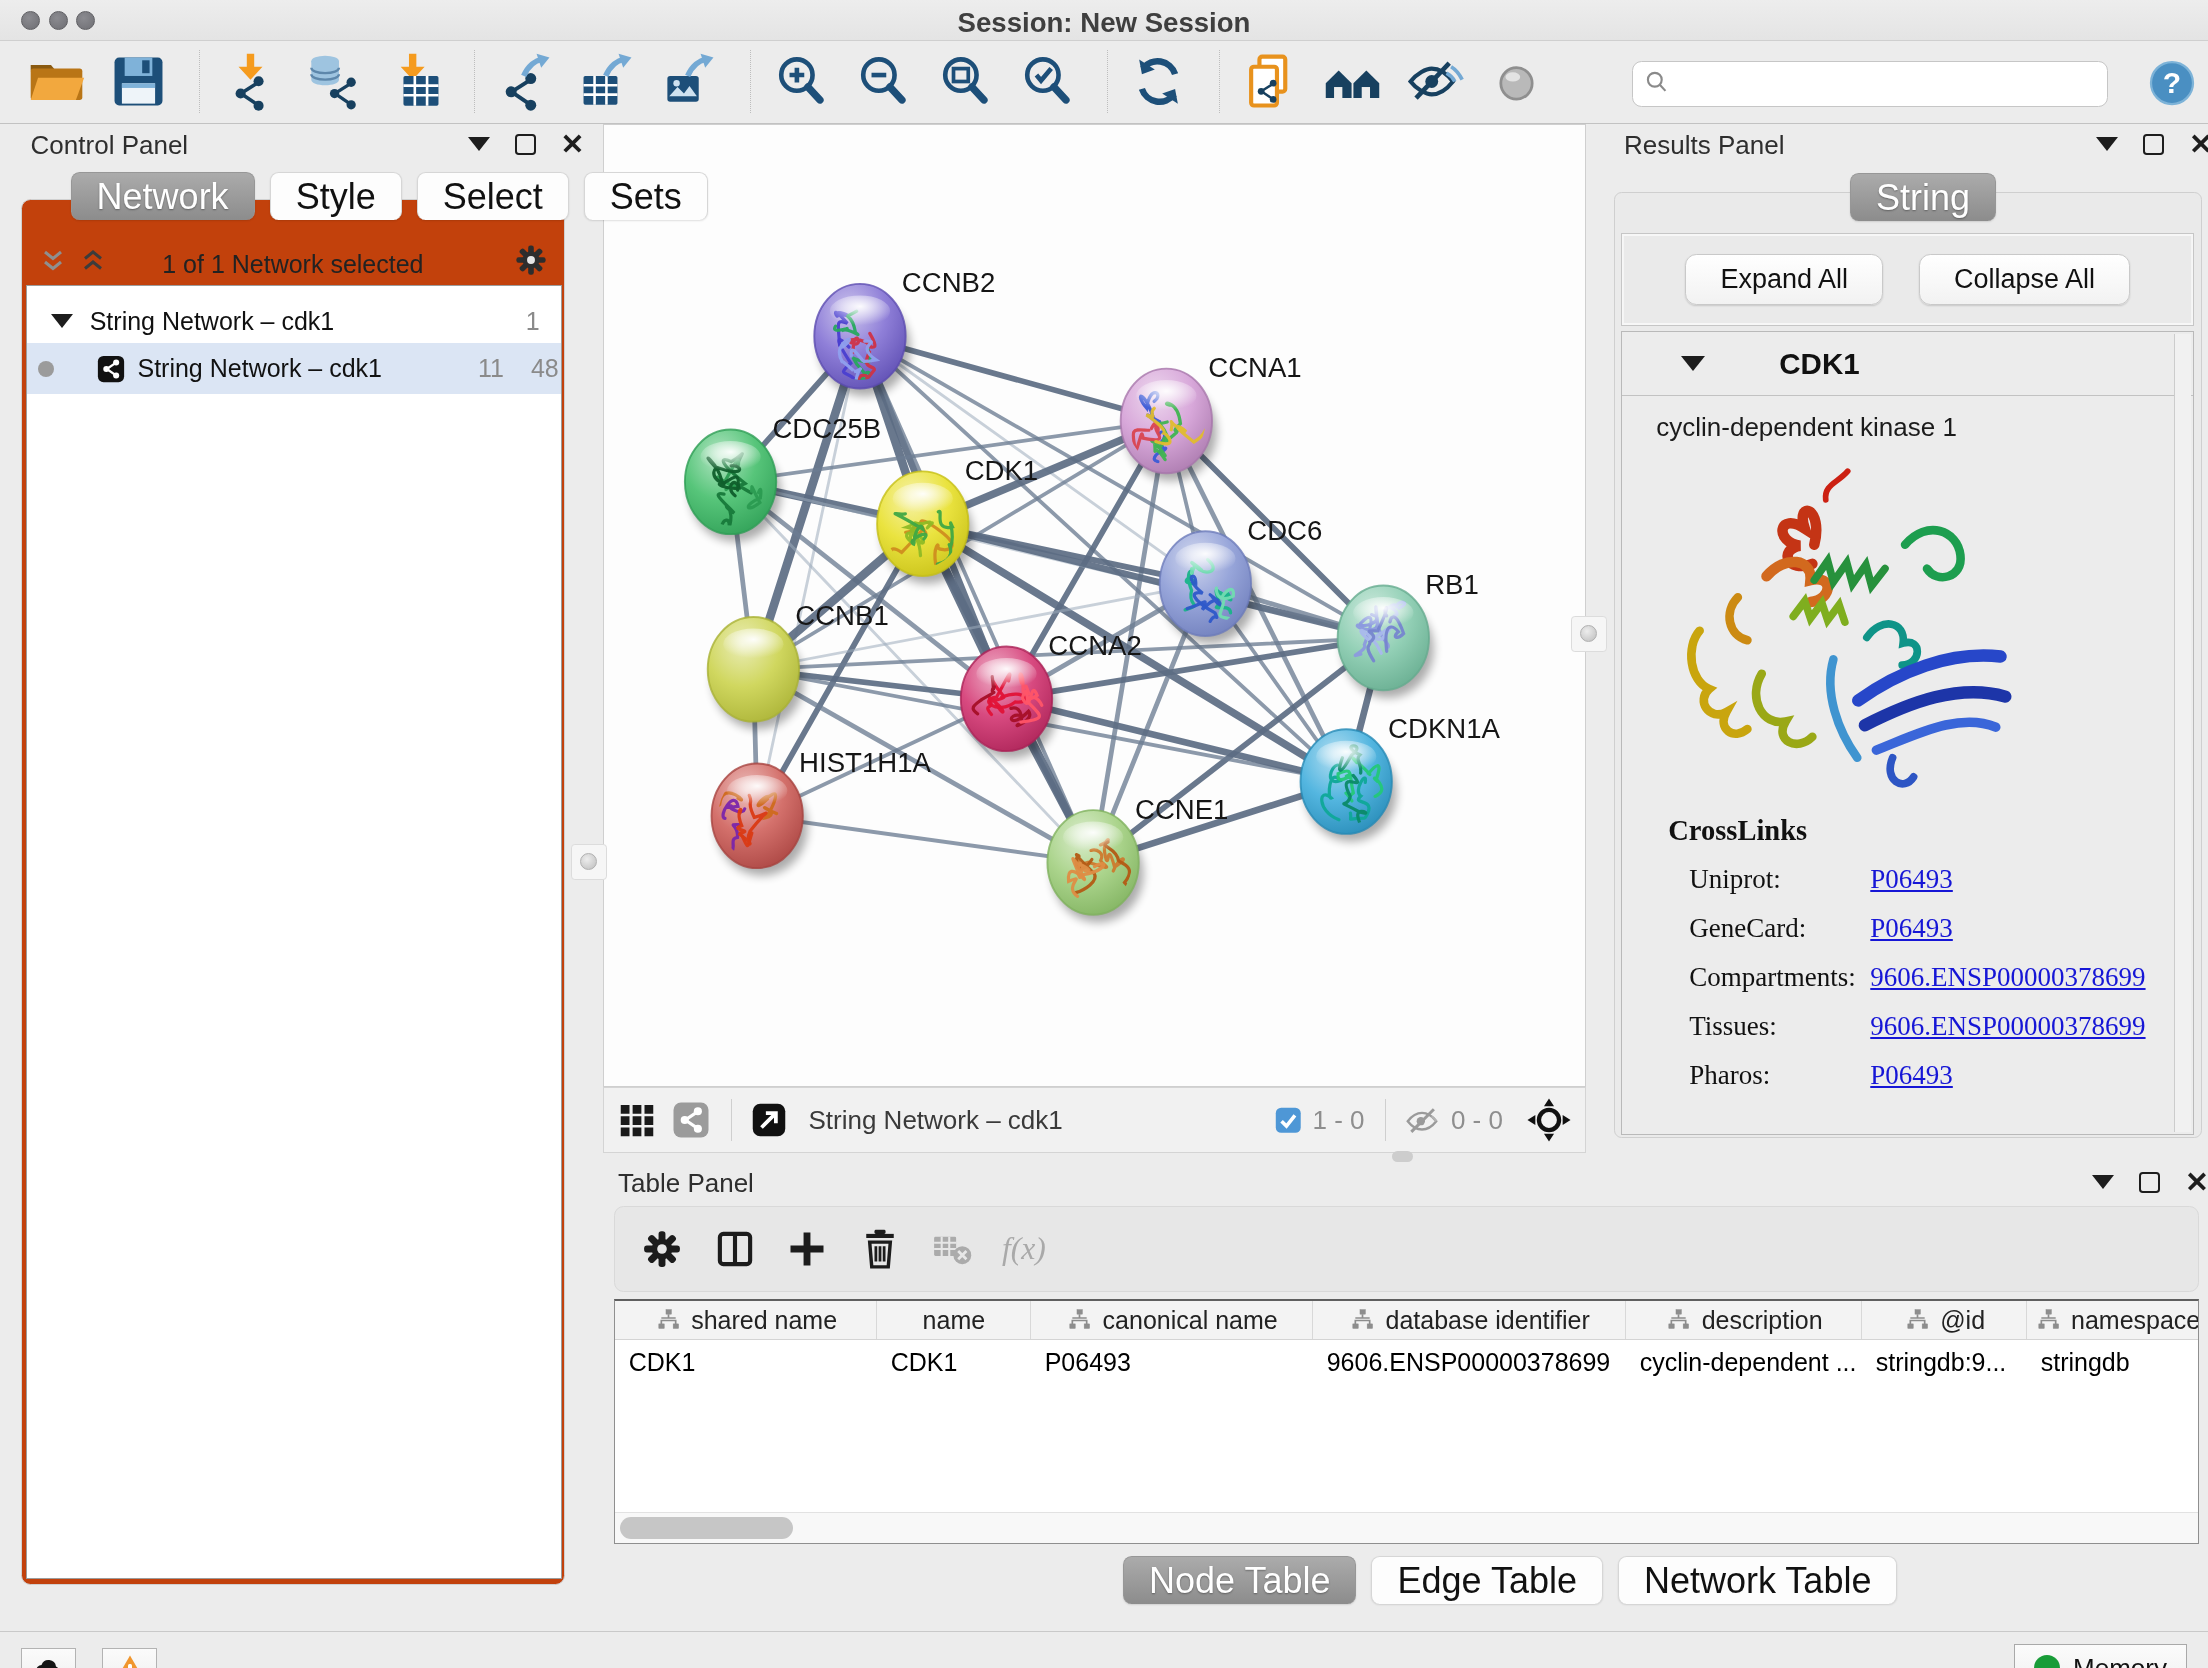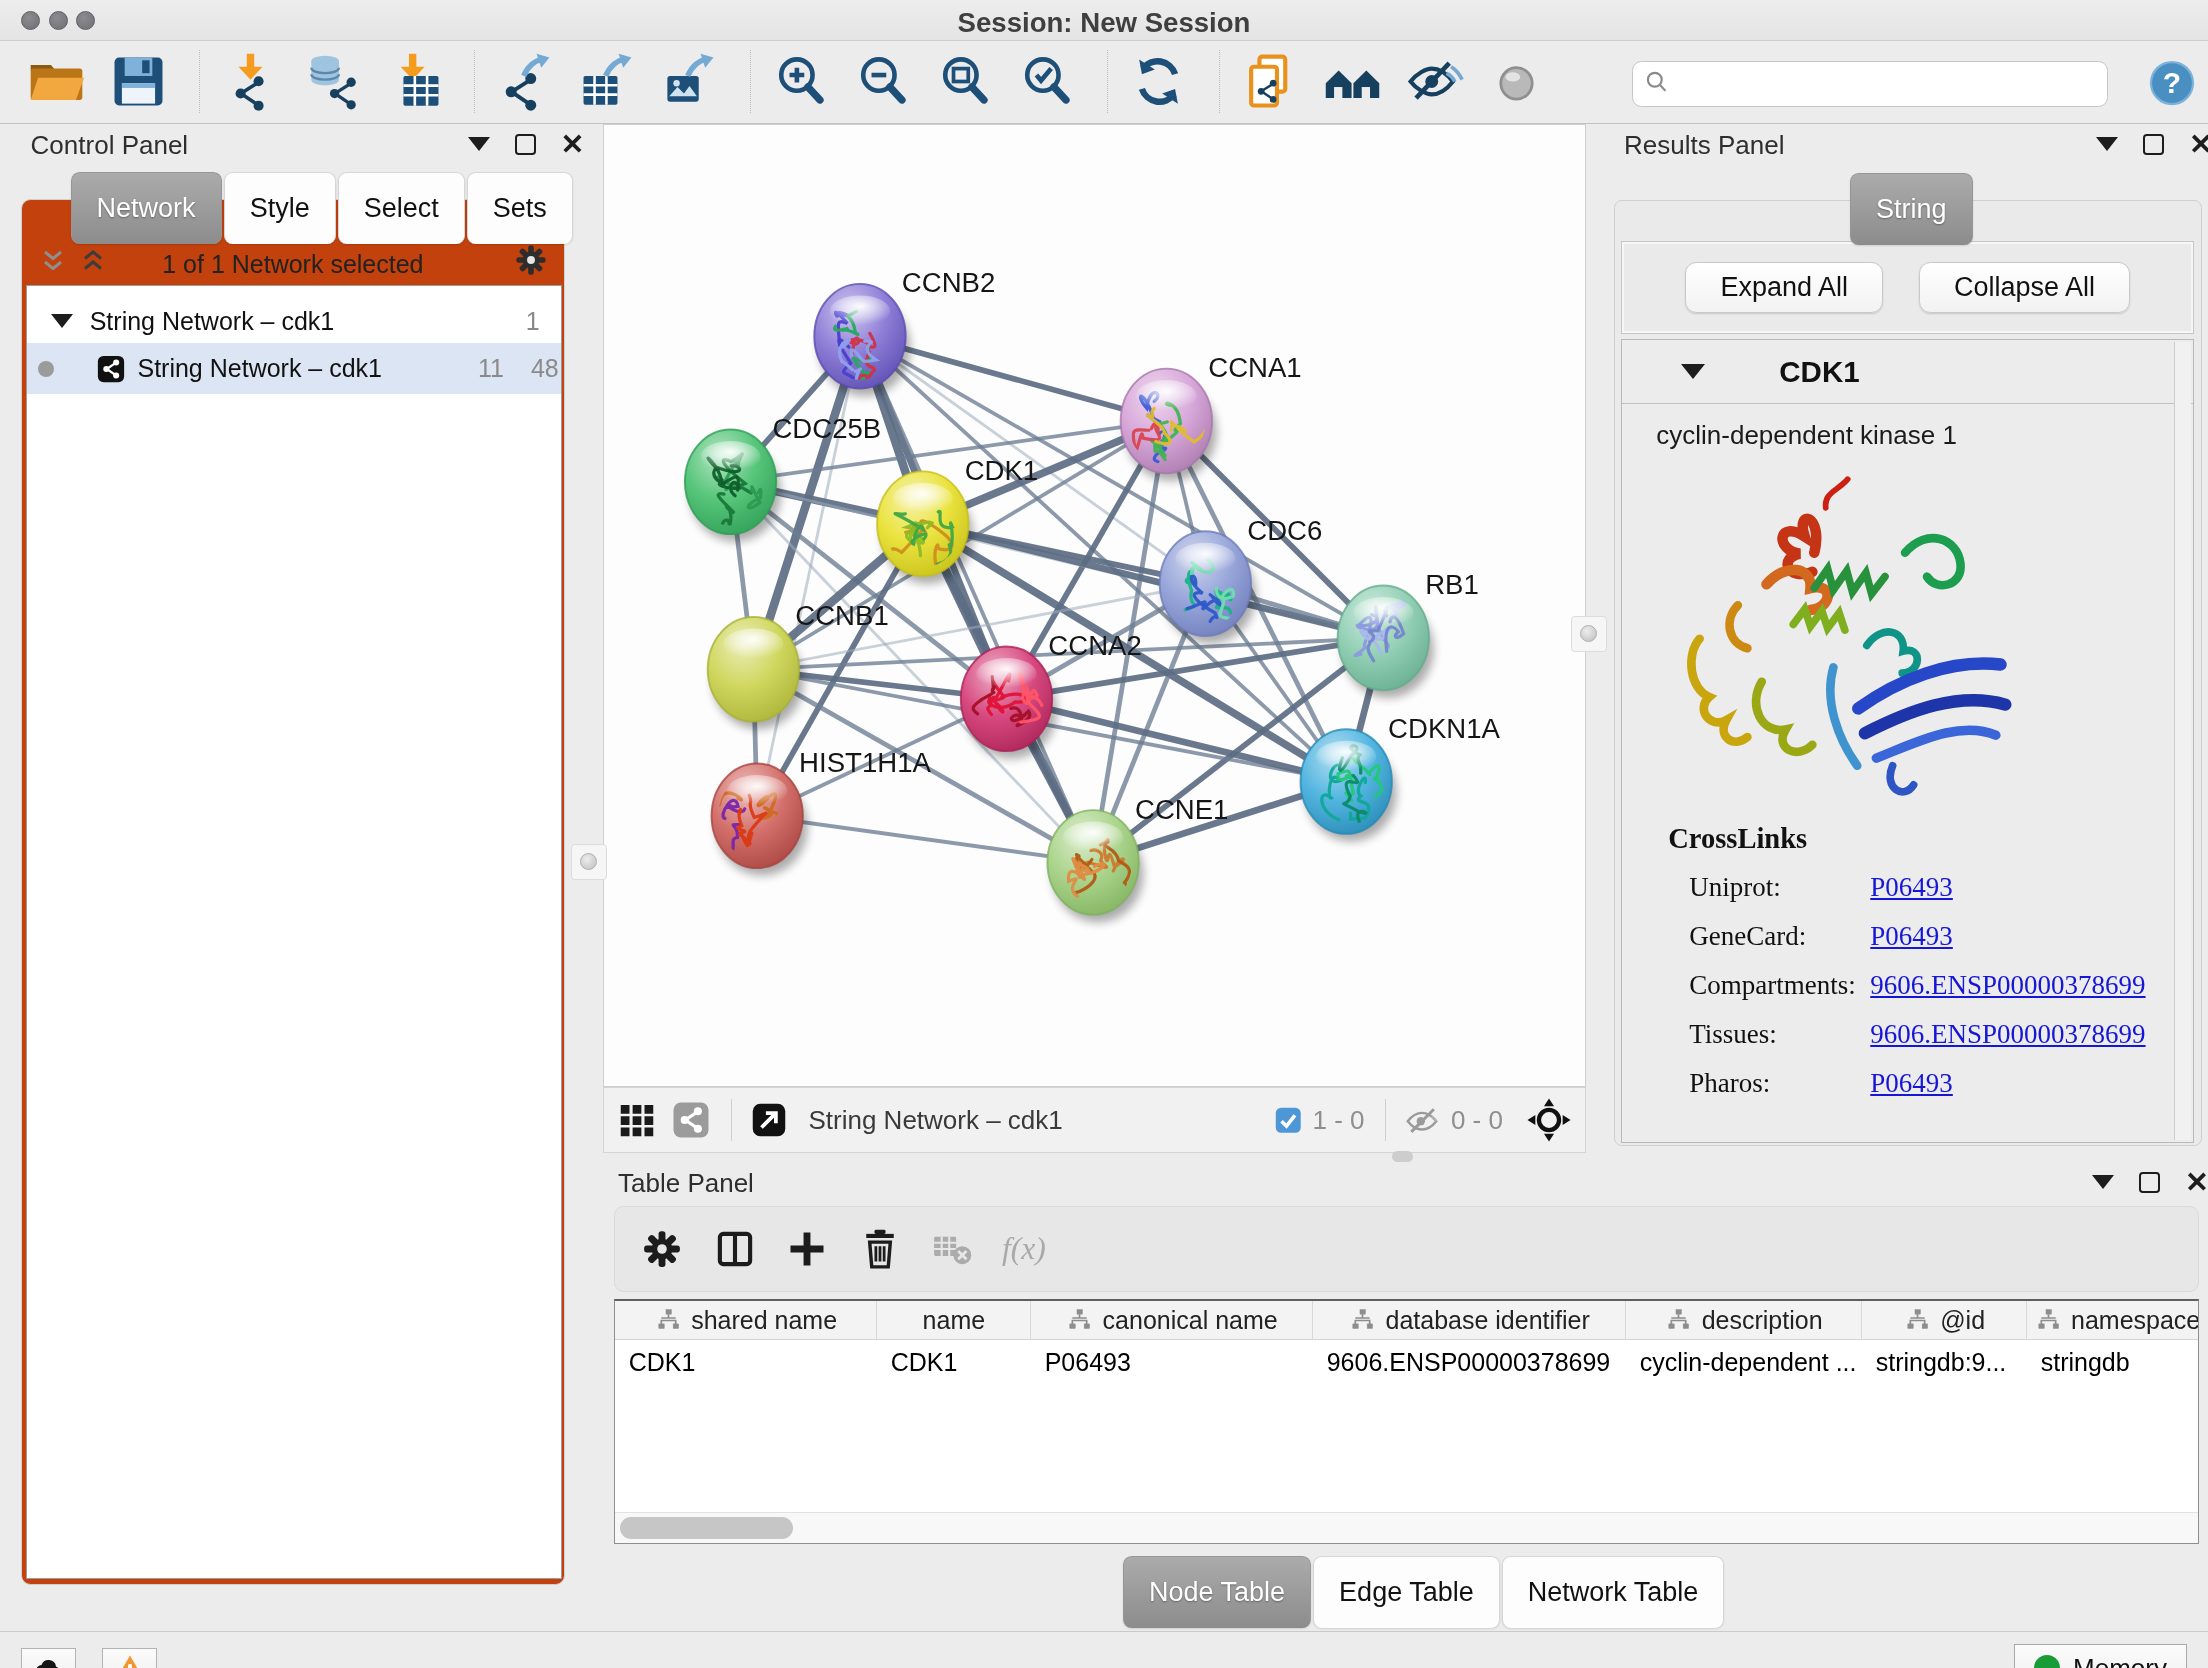--- a/index.html
+++ b/index.html
@@ -22,22 +22,22 @@
   .searchwrap svg{width:34px;height:34px;margin-left:7.6px;flex:0 0 auto;}
   .searchwrap input{border:none;outline:none;flex:1;font-size:25px;font-family:"Liberation Sans",sans-serif;background:transparent;}
   .helpbtn{position:absolute;left:2148px;top:59px;width:48px;height:48px;}
   .helpbtn svg{width:48px;height:48px;}
   
   .phead{position:absolute;font-size:26px;color:#2e2e2e;}
   .pctl{position:absolute;display:flex;align-items:center;gap:25px;}
   .pctl .tri{width:0;height:0;border-left:11.4px solid transparent;border-right:11.4px solid transparent;border-top:14.3px solid #1d1d1d;}
   .pctl .sq{width:21px;height:21px;border:2.9px solid #1d1d1d;border-radius:3.8px;box-sizing:border-box;}
   .pctl .xx{font-size:28.5px;font-weight:bold;color:#1d1d1d;line-height:21px;}
-  .tab{height:47px;display:flex;align-items:center;padding:12px 25px;font-size:27px;border-radius:8.6px 8.6px 8.6px 8.6px;
-    background:#fdfdfd;color:#111;border:1px solid #d6d6d6;border-bottom:none;margin-right:2px;box-shadow:0 1px 1.9px rgba(0,0,0,.12);}
+  .tab{height:47px;display:flex;align-items:center;padding:0 25px;font-size:36px;border-radius:8.6px 8.6px 8.6px 8.6px;
+    background:#fdfdfd;color:#111;border:1px solid #d6d6d6;border-bottom:none;margin-right:15px;box-shadow:0 1px 1.9px rgba(0,0,0,.12);}
   .tab.sel{background:linear-gradient(#ababab,#8c8c8c);color:#fff;text-shadow:0 1px 1.9px rgba(0,0,0,.35);border-color:#979797;}
   
   .cpanel{position:absolute;left:7.6px;top:124px;width:561px;height:1469px;}
   .cp-tabs{position:absolute;left:63px;top:48px;display:flex;z-index:3;}
   .cp-box{position:absolute;left:13.3px;top:75px;width:544px;height:1386px;background:#c2410c;border:1px solid #d0d0d0;border-radius:9.5px;box-sizing:border-box;}
   .cp-selbar{position:absolute;left:0;right:0;top:42px;height:44px;}
   .chev{position:absolute;top:3.8px;width:32px;height:32px;}
   .cp-selstat{position:absolute;left:0;right:0;top:7.6px;text-align:center;font-size:25px;color:#222;}
   .cp-gear{position:absolute;right:15px;top:0;width:36px;height:36px;}
   .cp-list{position:absolute;left:3.8px;top:85px;width:536px;height:1294px;background:#fff;border:1.9px solid #9c9c9c;box-sizing:border-box;}
@@ -59,21 +59,21 @@
   .nv-count{font-size:26px;color:#8e8e8e;margin:0 13.3px 0 9.5px;}
   .nv-check{width:28.5px;height:28.5px;}
   .nv-check svg{width:28.5px;height:28.5px;}
   .nv-eye{width:38px;height:38px;}
   .nv-eye svg{width:38px;height:38px;}
   .nv-cross{width:46px;height:46px;margin-left:9.5px;}
   .nv-cross svg{width:46px;height:46px;}
   
   .rpanel{position:absolute;left:1605px;top:124px;width:603px;height:1032px;}
   .rp-tab{position:absolute;left:245px;top:49px;z-index:3;}
-  .rp-box{position:absolute;left:8.6px;top:76px;width:588px;height:946px;background:#eaeaea;border:1px solid #cfcfcf;border-radius:7.6px;box-sizing:border-box;}
+  .rp-box{position:absolute;left:8.6px;top:68px;width:588px;height:946px;background:#eaeaea;border:1px solid #cfcfcf;border-radius:7.6px;box-sizing:border-box;}
   .rp-btnbox{position:absolute;left:6.7px;top:40px;width:573px;height:93px;border:1px solid #c6c6c6;box-shadow:inset 0 0 0 1.9px #f7f7f7;
     display:flex;align-items:center;justify-content:center;gap:36px;box-sizing:border-box;}
   .rp-btn{height:49px;padding:0 34px;display:flex;align-items:center;font-size:27px;color:#111;
     background:linear-gradient(#ffffff,#f2f2f2);border:1px solid #c9c9c9;border-radius:11.4px;box-shadow:0 1px 1.9px rgba(0,0,0,.15);}
   .rp-gene{position:absolute;left:6.7px;top:138px;width:573px;height:804px;background:#ececec;border:1px solid #b9b9b9;box-sizing:border-box;}
   .rp-ghead{position:absolute;left:0;right:0;top:0;height:63px;border-bottom:1px solid #c2c2c2;display:flex;align-items:center;}
   .rp-ghead .tri{margin-left:59px;width:0;height:0;border-left:12.4px solid transparent;border-right:12.4px solid transparent;border-top:15px solid #1d1d1d;}
   .rp-gname{font-size:29.5px;font-weight:bold;color:#111;margin-left:74px;}
   .rp-desc{position:absolute;left:34px;top:80px;font-size:26px;color:#1b1b1b;}
   .rp-protein{position:absolute;left:49px;top:122px;width:363px;height:342px;}

